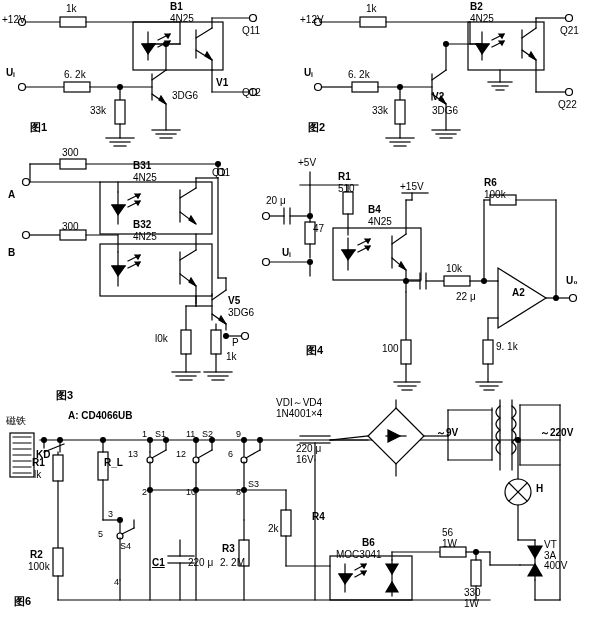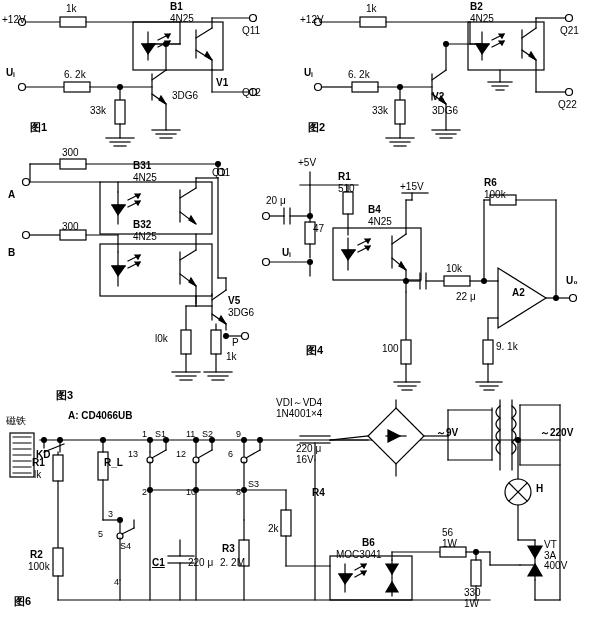--- a/index.html
+++ b/index.html
@@ -507,21 +507,21 @@
 <div class="lbl" style="left:6px;top:416px;">磁铁</div>
 <div class="lbl big" style="left:36px;top:450px;">KD</div>
 <div class="lbl big" style="left:68px;top:411px;">A: CD4066UB</div>
 <div class="lbl big" style="left:104px;top:458px;">R_L</div>
 <div class="lbl big" style="left:32px;top:458px;">R1</div>
 <div class="lbl" style="left:34px;top:470px;">lk</div>
 <div class="lbl big" style="left:30px;top:550px;">R2</div>
 <div class="lbl" style="left:28px;top:562px;">100k</div>
 <div class="lbl big" style="left:222px;top:544px;">R3</div>
 <div class="lbl" style="left:220px;top:558px;">2. 2M</div>
-<div class="lbl big" style="left:268px;top:488px;padding-left:44px;">R4</div>
+<div class="lbl big" style="left:268px;top:512px;padding-left:44px;">R4</div>
 <div class="lbl" style="left:268px;top:524px;">2k</div>
 <div class="lbl big" style="left:152px;top:558px;text-decoration:underline;">C1</div>
 <div class="lbl" style="left:188px;top:558px;">220 μ</div>
 
 <div class="lbl sm" style="left:142px;top:430px;">1</div>
 <div class="lbl sm" style="left:155px;top:430px;">S1</div>
 <div class="lbl sm" style="left:128px;top:450px;">13</div>
 <div class="lbl sm" style="left:142px;top:488px;">2</div>
 
 <div class="lbl sm" style="left:186px;top:430px;">11</div>

